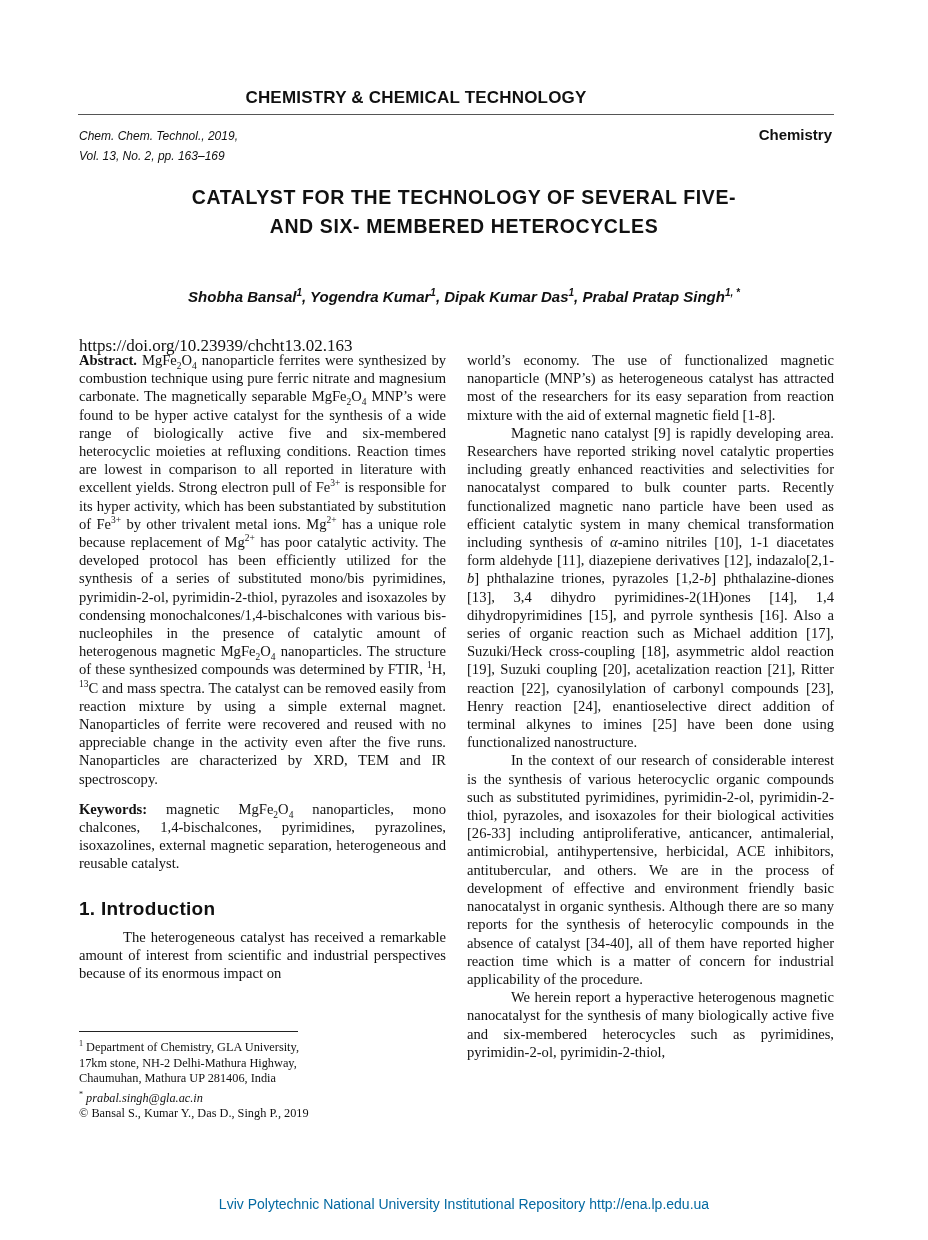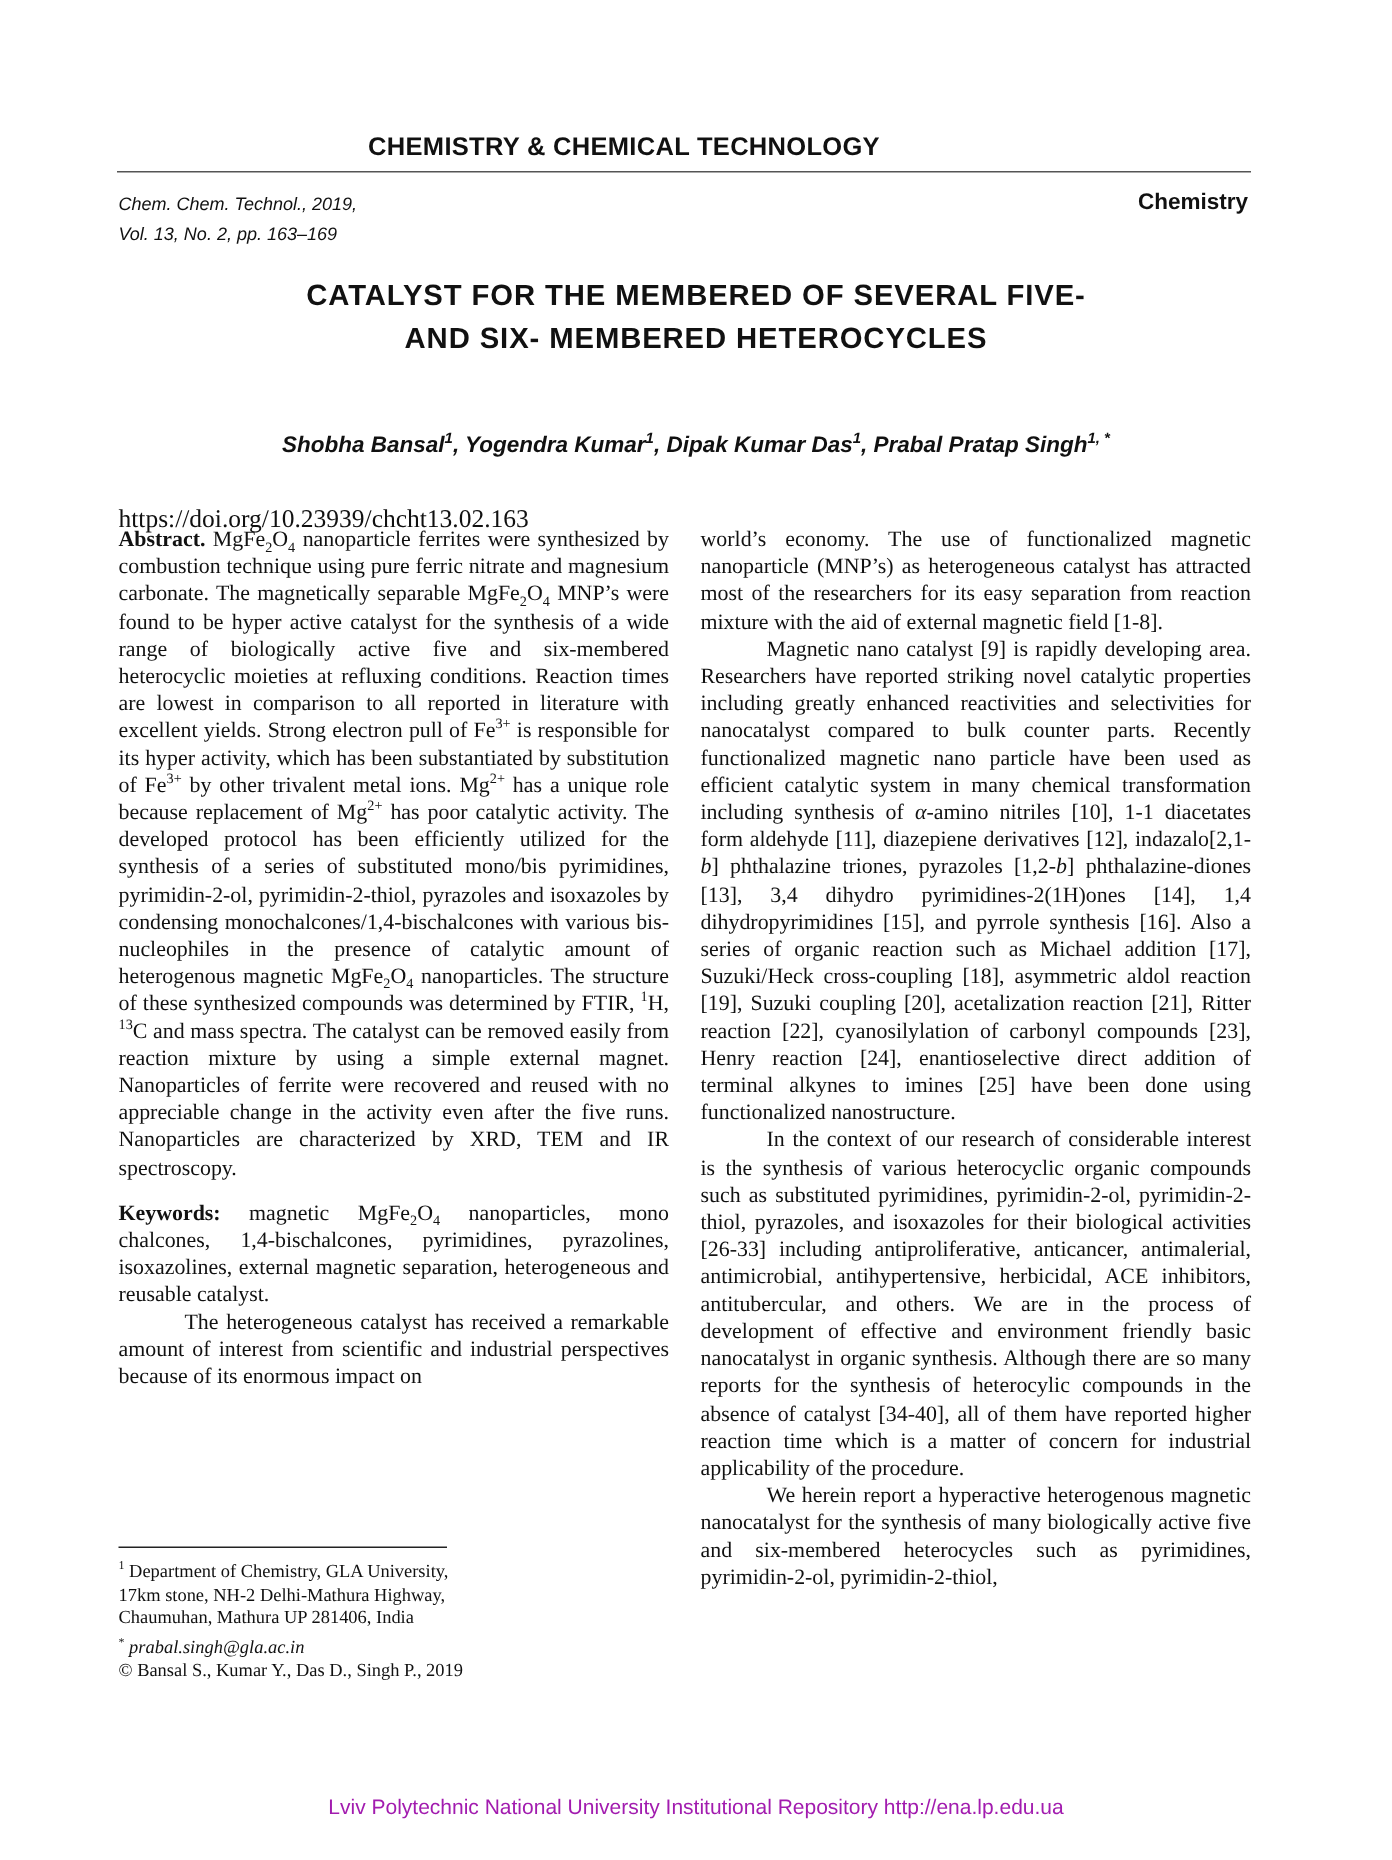--- a/index.html
+++ b/index.html
@@ -43,54 +43,55 @@
     margin: 27px 0 10px 0; letter-spacing: 0.3px; text-align: left;
   }
   .keywords { margin-top: 12px !important; }
   .footnote-rule { left: 79px; top: 1031px; width: 219px; border-top: 1px solid #222; }
   .footnotes {
     left: 79px; top: 1036px; font-family: "Liberation Serif", serif; font-size: 12.3px; line-height: 15.5px;
   }
   .footnotes sup { font-size: 8px; }
   .footer {
     left: 0; top: 1196px; width: 928px; text-align: center;
-    font-family: "Liberation Sans", sans-serif; font-size: 14px; color: #a21caf;
+    font-family: "Liberation Sans", sans-serif; font-size: 14px; color: #0369a1;
   }
 </style>
 </head>
 <body>
 
 <div class="abs journal-header">CHEMISTRY &amp; CHEMICAL TECHNOLOGY</div>
 <div class="abs header-rule"></div>
 
 <div class="abs citation">
   <div>Chem. Chem. Technol., 2019,</div>
   <div>Vol. 13, No. 2, pp. 163–169</div>
 </div>
 <div class="abs section-tag">Chemistry</div>
 
 <div class="abs title">
-  <div>CATALYST FOR THE MEMBERED OF SEVERAL FIVE-</div>
+  <div>CATALYST FOR THE TECHNOLOGY OF SEVERAL FIVE-</div>
   <div>AND SIX- MEMBERED HETEROCYCLES</div>
 </div>
 
 <div class="abs authors">
   <span>Shobha Bansal</span><sup>1</sup>,
   <span>Yogendra Kumar</span><sup>1</sup>,
   <span>Dipak Kumar Das</span><sup>1</sup>,
   <span>Prabal Pratap Singh</span><sup>1, *</sup>
 </div>
 
 <div class="abs doi">https://doi.org/10.23939/chcht13.02.163</div>
 
 <div class="abs col left-col">
   <p><span class="abs-label">Abstract.</span><span> MgFe</span><sub>2</sub><span>O</span><sub>4</sub><span> nanoparticle ferrites were synthesized by combustion technique using pure ferric nitrate and magnesium carbonate. The magnetically separable MgFe</span><sub>2</sub><span>O</span><sub>4</sub><span> MNP’s were found to be hyper active catalyst for the synthesis of a wide range of biologically active five and six-membered heterocyclic moieties at refluxing conditions. Reaction times are lowest in comparison to all reported in literature with excellent yields. Strong electron pull of Fe</span><sup>3+</sup><span> is responsible for its hyper activity, which has been substantiated by substitution of Fe</span><sup>3+</sup><span> by other trivalent metal ions. Mg</span><sup>2+</sup><span> has a unique role because replacement of Mg</span><sup>2+</sup><span> has poor catalytic activity. The developed protocol has been efficiently utilized for the synthesis of a series of substituted mono/bis pyrimidines, pyrimidin-2-ol, pyrimidin-2-thiol, pyrazoles and isoxazoles by condensing monochalcones/1,4-bischalcones with various bis-nucleophiles in the presence of catalytic amount of heterogenous magnetic MgFe</span><sub>2</sub><span>O</span><sub>4</sub><span> nanoparticles. The structure of these synthesized compounds was determined by FTIR, </span><sup>1</sup><span>H, </span><sup>13</sup><span>C and mass spectra. The catalyst can be removed easily from reaction mixture by using a simple external magnet. Nanoparticles of ferrite were recovered and reused with no appreciable change in the activity even after the five runs. Nanoparticles are characterized by XRD, TEM and IR spectroscopy.</span></p>
 
   <p class="keywords"><span class="kw-label">Keywords:</span><span> magnetic MgFe</span><sub>2</sub><span>O</span><sub>4</sub><span> nanoparticles, mono chalcones, 1,4-bischalcones, pyrimidines, pyrazolines, isoxazolines, external magnetic separation, heterogeneous and reusable catalyst.</span></p>
 
+  <div class="section-heading">1. Introduction</div>
 
   <p class="indent">The heterogeneous catalyst has received a remarkable amount of interest from scientific and industrial perspectives because of its enormous impact on</p>
 </div>
 
 <div class="abs col right-col">
   <p>world’s economy. The use of functionalized magnetic nanoparticle (MNP’s) as heterogeneous catalyst has attracted most of the researchers for its easy separation from reaction mixture with the aid of external magnetic field [1-8].</p>
   <p class="indent"><span>Magnetic nano catalyst [9] is rapidly developing area. Researchers have reported striking novel catalytic properties including greatly enhanced reactivities and selectivities for nanocatalyst compared to bulk counter parts. Recently functionalized magnetic nano particle have been used as efficient catalytic system in many chemical transformation including synthesis of </span><i>α</i><span>-amino nitriles [10], 1-1 diacetates form aldehyde [11], diazepiene derivatives [12], indazalo[2,1-</span><i>b</i><span>] phthalazine triones, pyrazoles [1,2-</span><i>b</i><span>] phthalazine-diones [13], 3,4 dihydro pyrimidines-2(1H)ones [14], 1,4 dihydropyrimidines [15], and pyrrole synthesis [16]. Also a series of organic reaction such as Michael addition [17], Suzuki/Heck cross-coupling [18], asymmetric aldol reaction [19], Suzuki coupling [20], acetalization reaction [21], Ritter reaction [22], cyanosilylation of carbonyl compounds [23], Henry reaction [24], enantioselective direct addition of terminal alkynes to imines [25] have been done using functionalized nanostructure.</span></p>
   <p class="indent">In the context of our research of considerable interest is the synthesis of various heterocyclic organic compounds such as substituted pyrimidines, pyrimidin-2-ol, pyrimidin-2-thiol, pyrazoles, and isoxazoles for their biological activities [26-33] including antiproliferative, anticancer, antimalerial, antimicrobial, antihypertensive, herbicidal, ACE inhibitors, antitubercular, and others. We are in the process of development of effective and environment friendly basic nanocatalyst in organic synthesis. Although there are so many reports for the synthesis of heterocylic compounds in the absence of catalyst [34-40], all of them have reported higher reaction time which is a matter of concern for industrial applicability of the procedure.</p>
   <p class="indent">We herein report a hyperactive heterogenous magnetic nanocatalyst for the synthesis of many biologically active five and six-membered heterocycles such as pyrimidines, pyrimidin-2-ol, pyrimidin-2-thiol,</p>
 </div>

